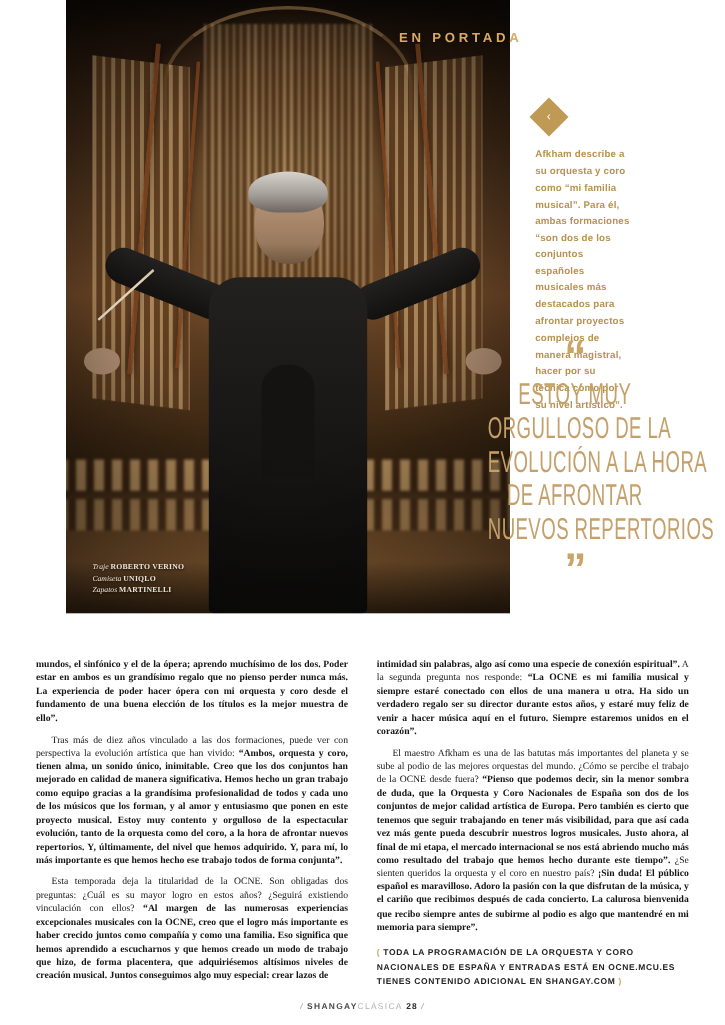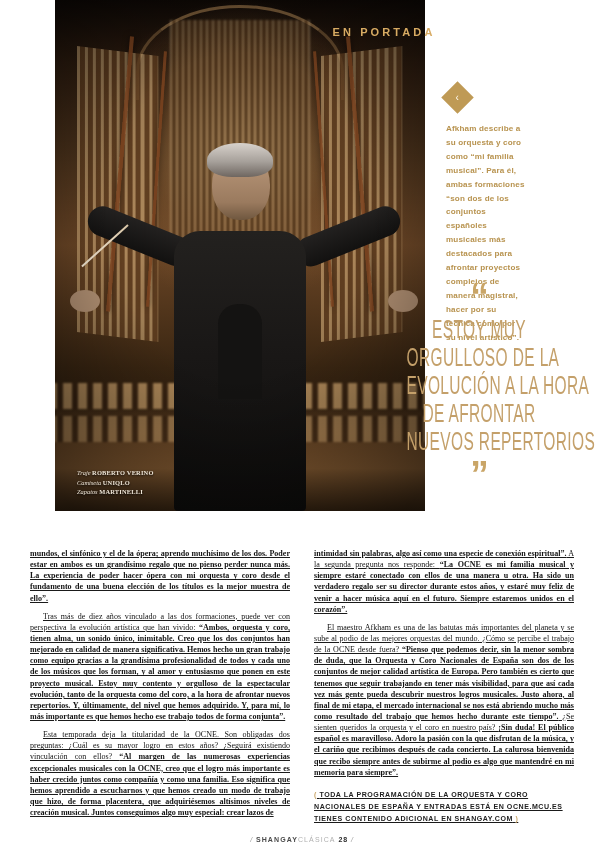--- a/index.html
+++ b/index.html
@@ -241,21 +241,21 @@
 
   
   #columns {
     position: absolute;
     left: 30px;
     top: 548px;
     width: 545px;
     display: flex;
     gap: 24px;
   }
-  .col { width: 260px; text-decoration: underline; }
+  .col { width: 260px; }
   .col p {
     margin: 0;
     font-size: 8.05px;
     line-height: 1.385;
     text-align: justify;
     text-justify: inter-word;
     hyphens: auto;
     color: #141414;
   }
   .col p + p { text-indent: 13px; margin-top: 7px; }

